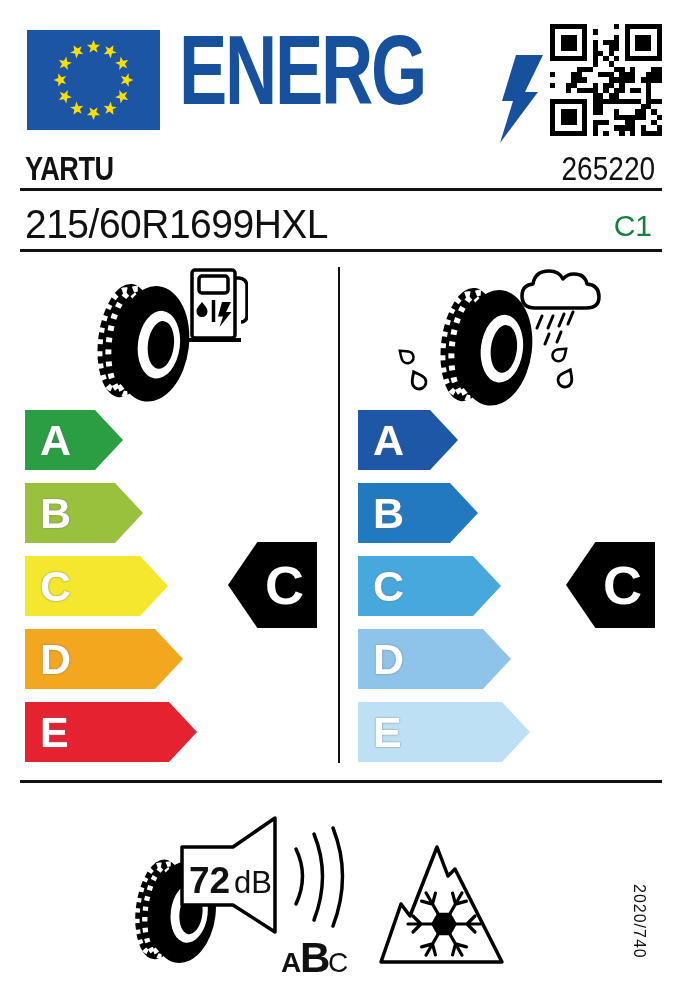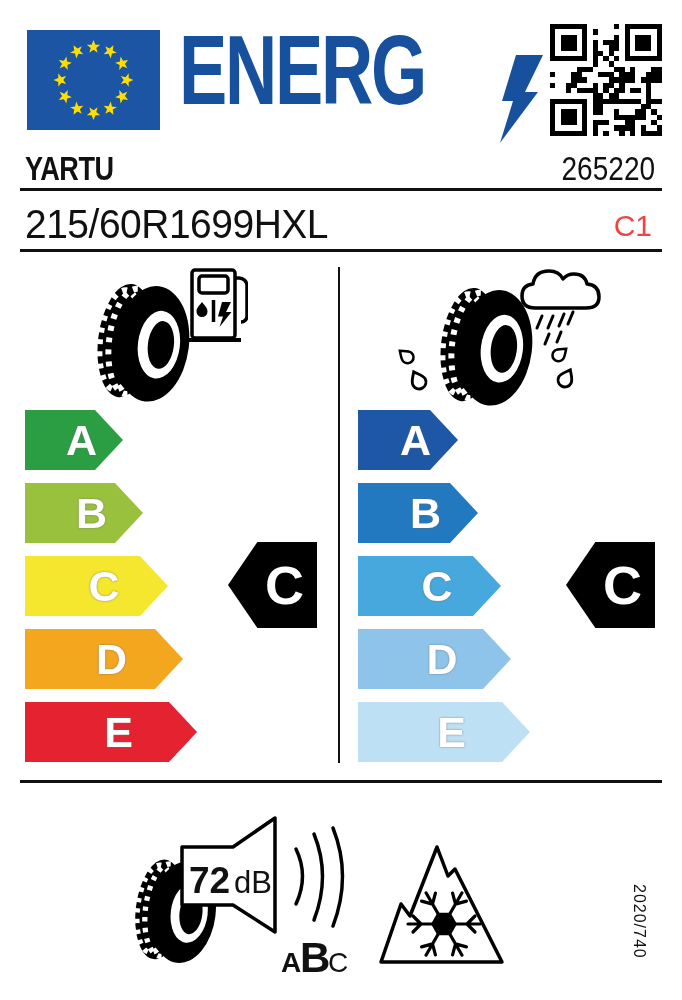--- a/index.html
+++ b/index.html
@@ -2,21 +2,20 @@
 <html><head>
 <meta charset="utf-8">
 <style>
   html,body{margin:0;padding:0;background:#fff;}
   .label{
     position:relative;
     width:682px;height:1000px;
     background:#fff;
     font-family:"Liberation Sans","DejaVu Sans",sans-serif;
     overflow:hidden;
-    text-align:center;
   }
   
   .eu-flag{position:absolute;left:27px;top:30px;}
   .energ-text{
     position:absolute;left:179px;top:20px;
     font-size:99px;font-weight:bold;line-height:100px;
     color:#17519E;letter-spacing:-3px;
     transform:scaleX(0.73);transform-origin:left top;
     white-space:nowrap;
   }
@@ -34,21 +33,21 @@
   }
   .rule{position:absolute;left:20px;width:642px;height:3px;background:#111;}
   .rule1{top:188px;}
   .rule2{top:249px;}
   .rule3{top:780px;}
   .tyre-size{
     position:absolute;left:25px;top:201px;
     font-size:41px;color:#111;letter-spacing:-0.5px;
     transform:scaleX(0.95);transform-origin:left top;
   }
-  .tyre-class{position:absolute;right:30px;top:209px;font-size:30px;color:#ef4444;}
+  .tyre-class{position:absolute;right:30px;top:209px;font-size:30px;color:#15803d;}
   
   .mid-divider{position:absolute;left:338px;top:267px;width:2px;height:496px;background:#111;}
   .icon-abs{position:absolute;}
   
   .scale{position:absolute;top:410px;}
   .scale-left{left:25px;}
   .scale-right{left:358px;}
   .class-arrow{
     height:60px;margin-bottom:13px;
     clip-path:polygon(0 0,calc(100% - 28px) 0,100% 50%,calc(100% - 28px) 100%,0 100%);

